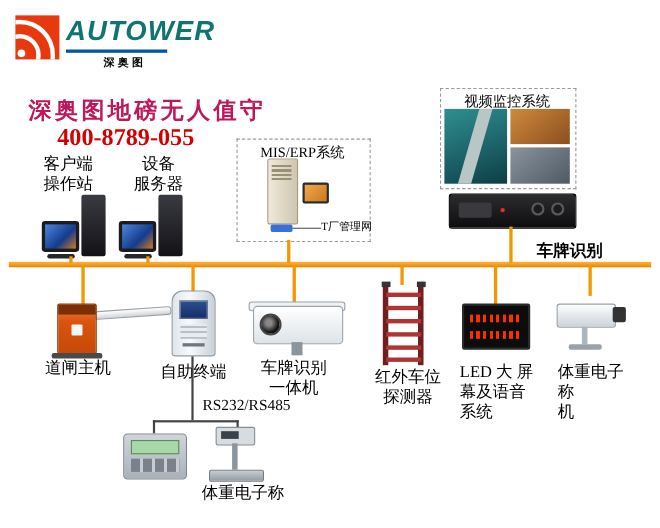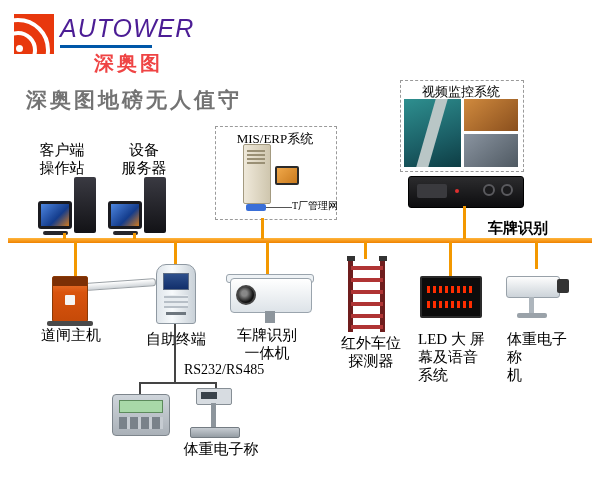--- a/index.html
+++ b/index.html
@@ -8,26 +8,26 @@
   .abs{position:absolute}
   .label{position:absolute;font-size:15px;line-height:18px;white-space:pre-line;text-align:center;color:#000}
   .label.left{text-align:left}
 
   
   .logo-mark{position:absolute;left:14px;top:14px;width:40px;height:40px;background:#e8380d;overflow:hidden}
   .logo-mark .a1{position:absolute;left:-28px;bottom:-28px;width:56px;height:56px;border:4px solid #fff;border-radius:50%}
   .logo-mark .a2{position:absolute;left:-15px;bottom:-15px;width:30px;height:30px;border:4px solid #fff;border-radius:50%}
   .logo-mark .a3{position:absolute;left:2px;bottom:2px;width:7px;height:7px;background:#fff;border-radius:50%}
   .brand{position:absolute;left:60px;top:14px;font-family:"Liberation Sans","DejaVu Sans",sans-serif;
-         font-style:italic;font-weight:400;font-size:25px;color:#4c1d95;letter-spacing:1px}
+         font-style:italic;font-weight:700;font-size:25px;color:#0f766e;letter-spacing:1px}
   .brand-rule{position:absolute;left:60px;top:45px;width:92px;height:3px;background:#0057a8}
   .brand-cn{position:absolute;left:94px;top:50px;font-family:"Liberation Sans","DejaVu Sans",sans-serif;
-            font-weight:700;font-size:20px;color:#ef4444;letter-spacing:3px}
-
-  .title{position:absolute;left:26px;top:86px;font-size:21px;font-weight:700;color:#737373;letter-spacing:3px}
+            font-weight:700;font-size:10px;color:#000000;letter-spacing:3px}
+
+  .title{position:absolute;left:26px;top:86px;font-size:21px;font-weight:700;color:#be185d;letter-spacing:3px}
   .phone{position:absolute;left:52px;top:112px;font-size:22px;font-weight:700;color:#d40000}
 
   
   .dash-box{position:absolute;border:1px dashed #9a9a9a;background:#fff}
   .box-title{position:absolute;font-size:13px;text-align:center}
 
   
   .eth{position:absolute;left:8px;top:238px;width:584px;height:5px;background:linear-gradient(#ffb53c,#ef8200)}
   .eth-label{position:absolute;left:488px;top:219px;font-size:15px;font-weight:700}
   .oline{position:absolute;width:3px;background:#f39800}
@@ -114,20 +114,21 @@
   <div class="logo-mark">
     <div class="a1"></div>
       <div class="a2"></div>
       <div class="a3"></div>
   </div>
   <div class="brand">AUTOWER</div>
   <div class="brand-rule"></div>
   <div class="brand-cn">深奥图</div>
 
   <div class="title">深奥图地磅无人值守</div>
+  <div class="phone">400-8789-055</div>
 
   <div class="label" style="left:112px;top:141px;width:64px">设备
 服务器</div>
   <div class="label" style="left:30px;top:141px;width:64px">客户端
 操作站</div>
 
   <div class="pc" style="left:38px;top:177px">
     <div class="pc-tower"></div>
       <div class="pc-mon">
         <div class="pc-scr"></div>

